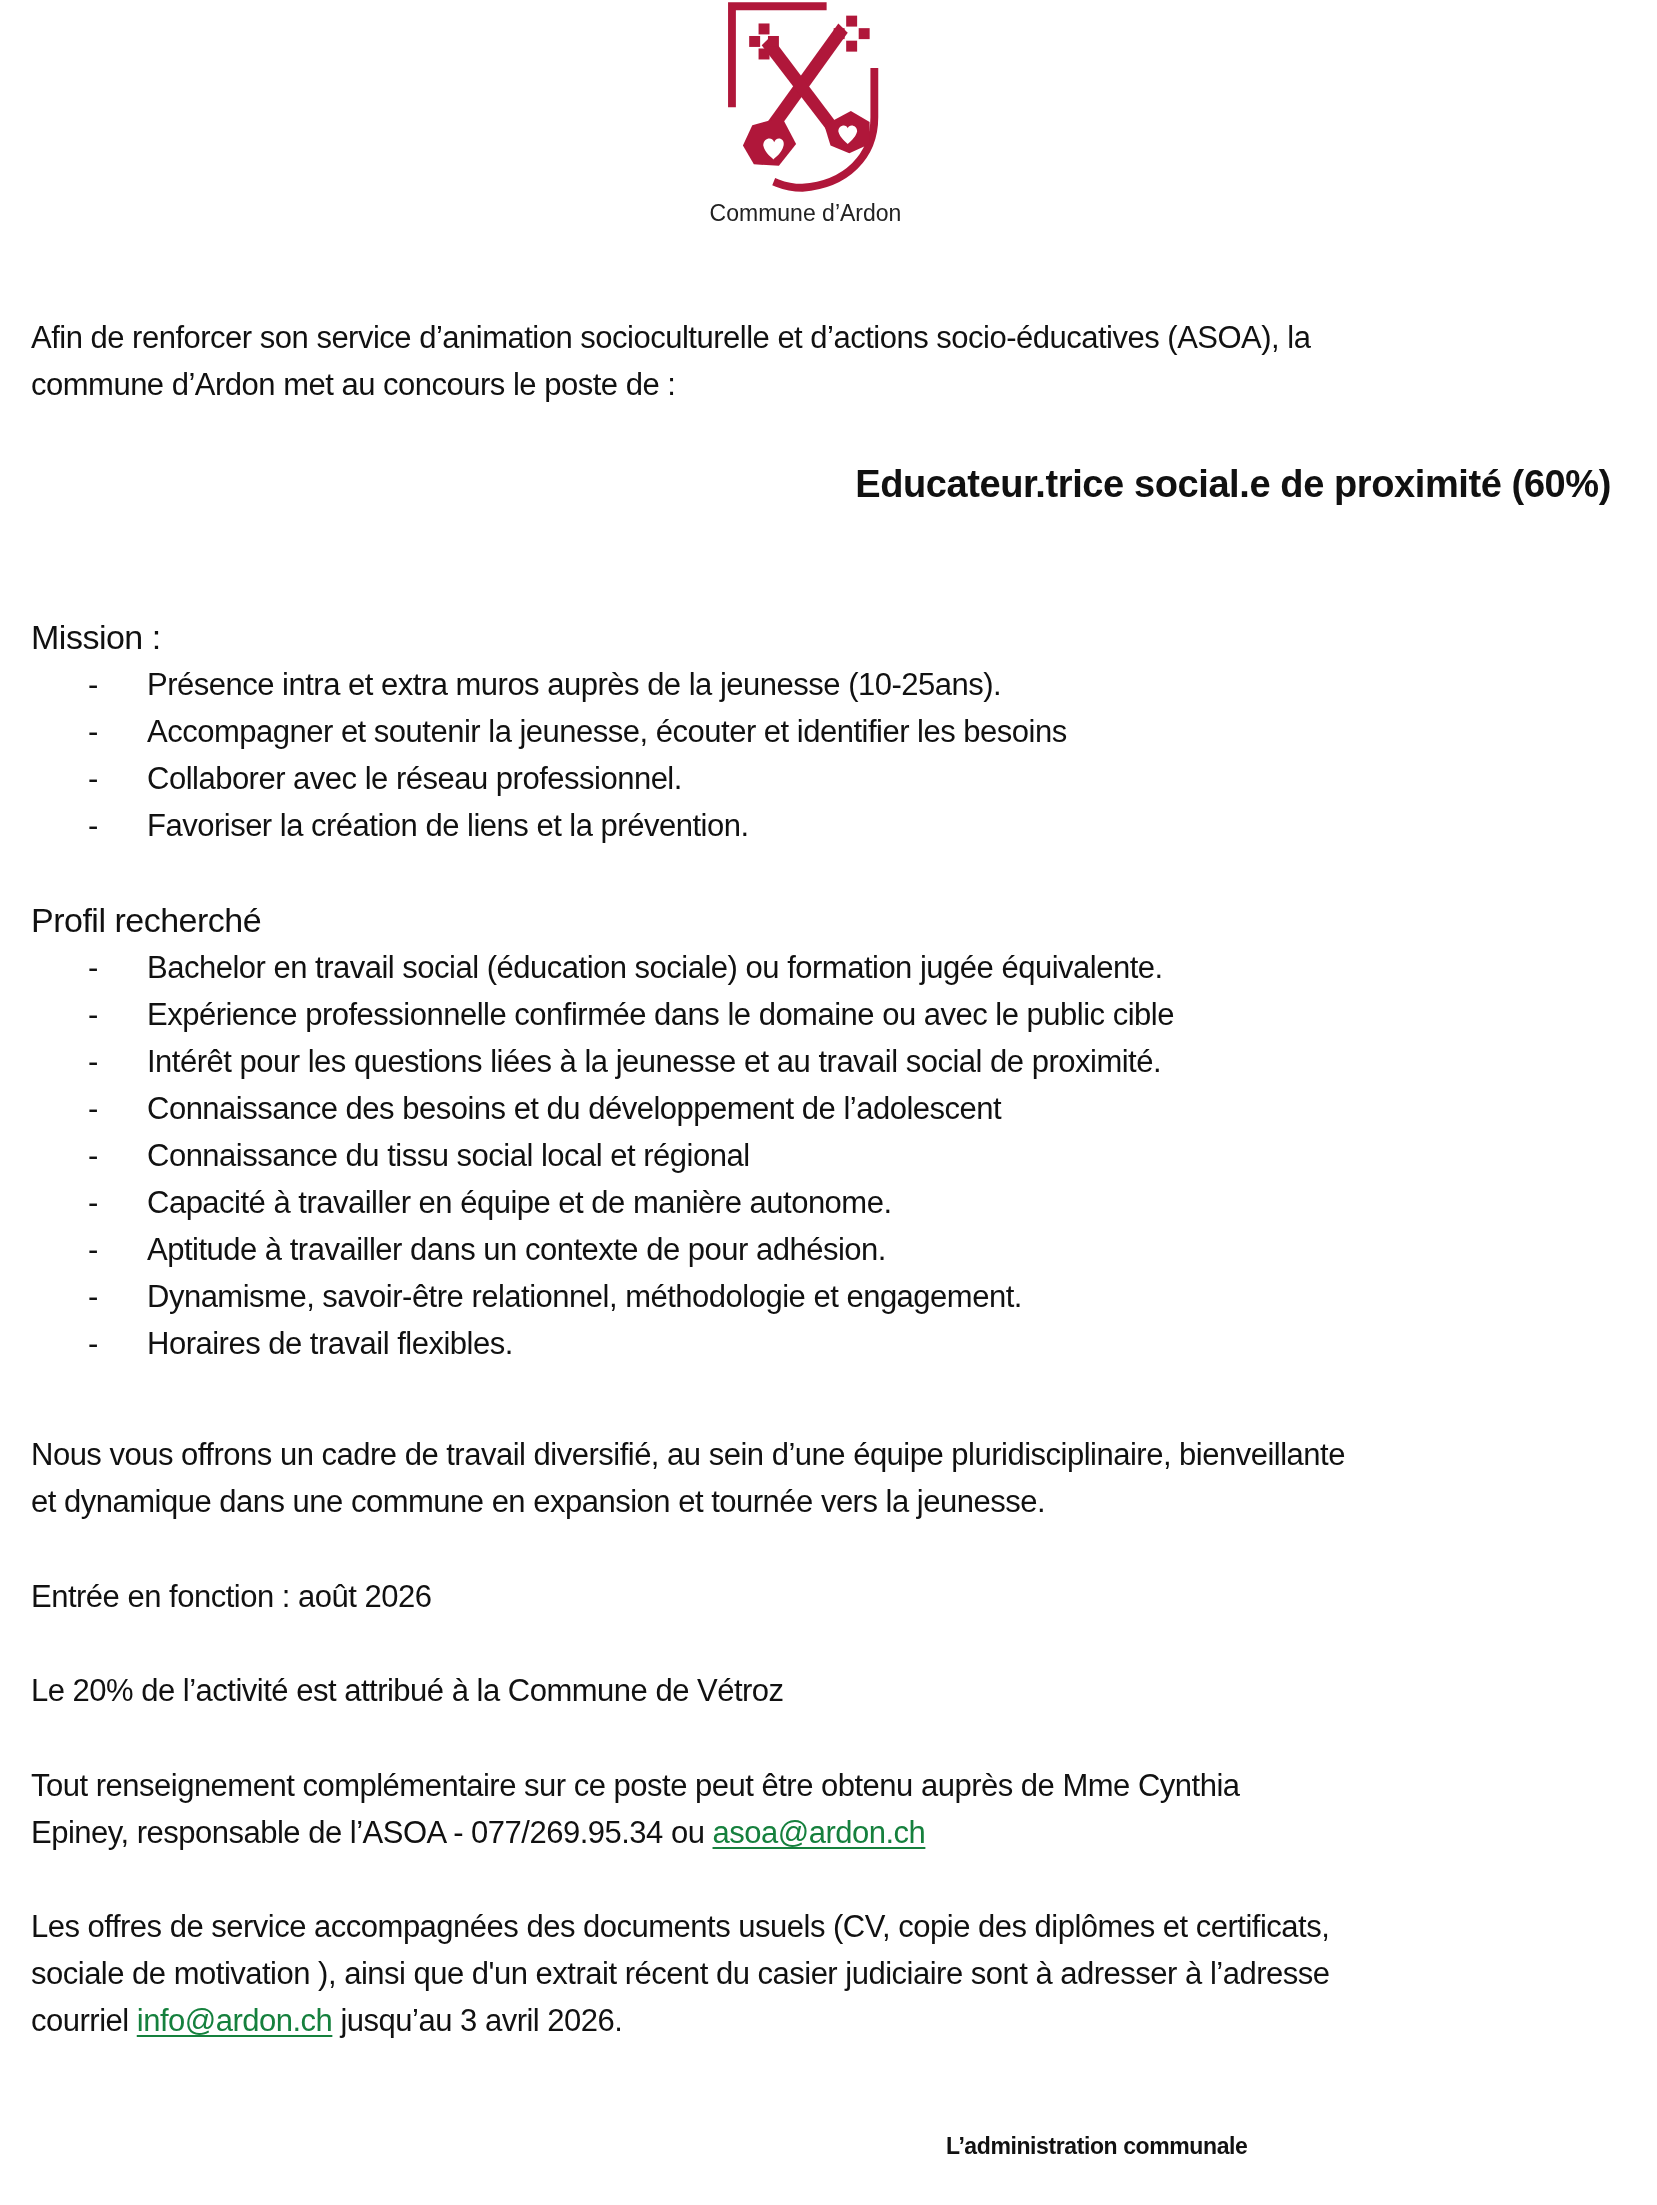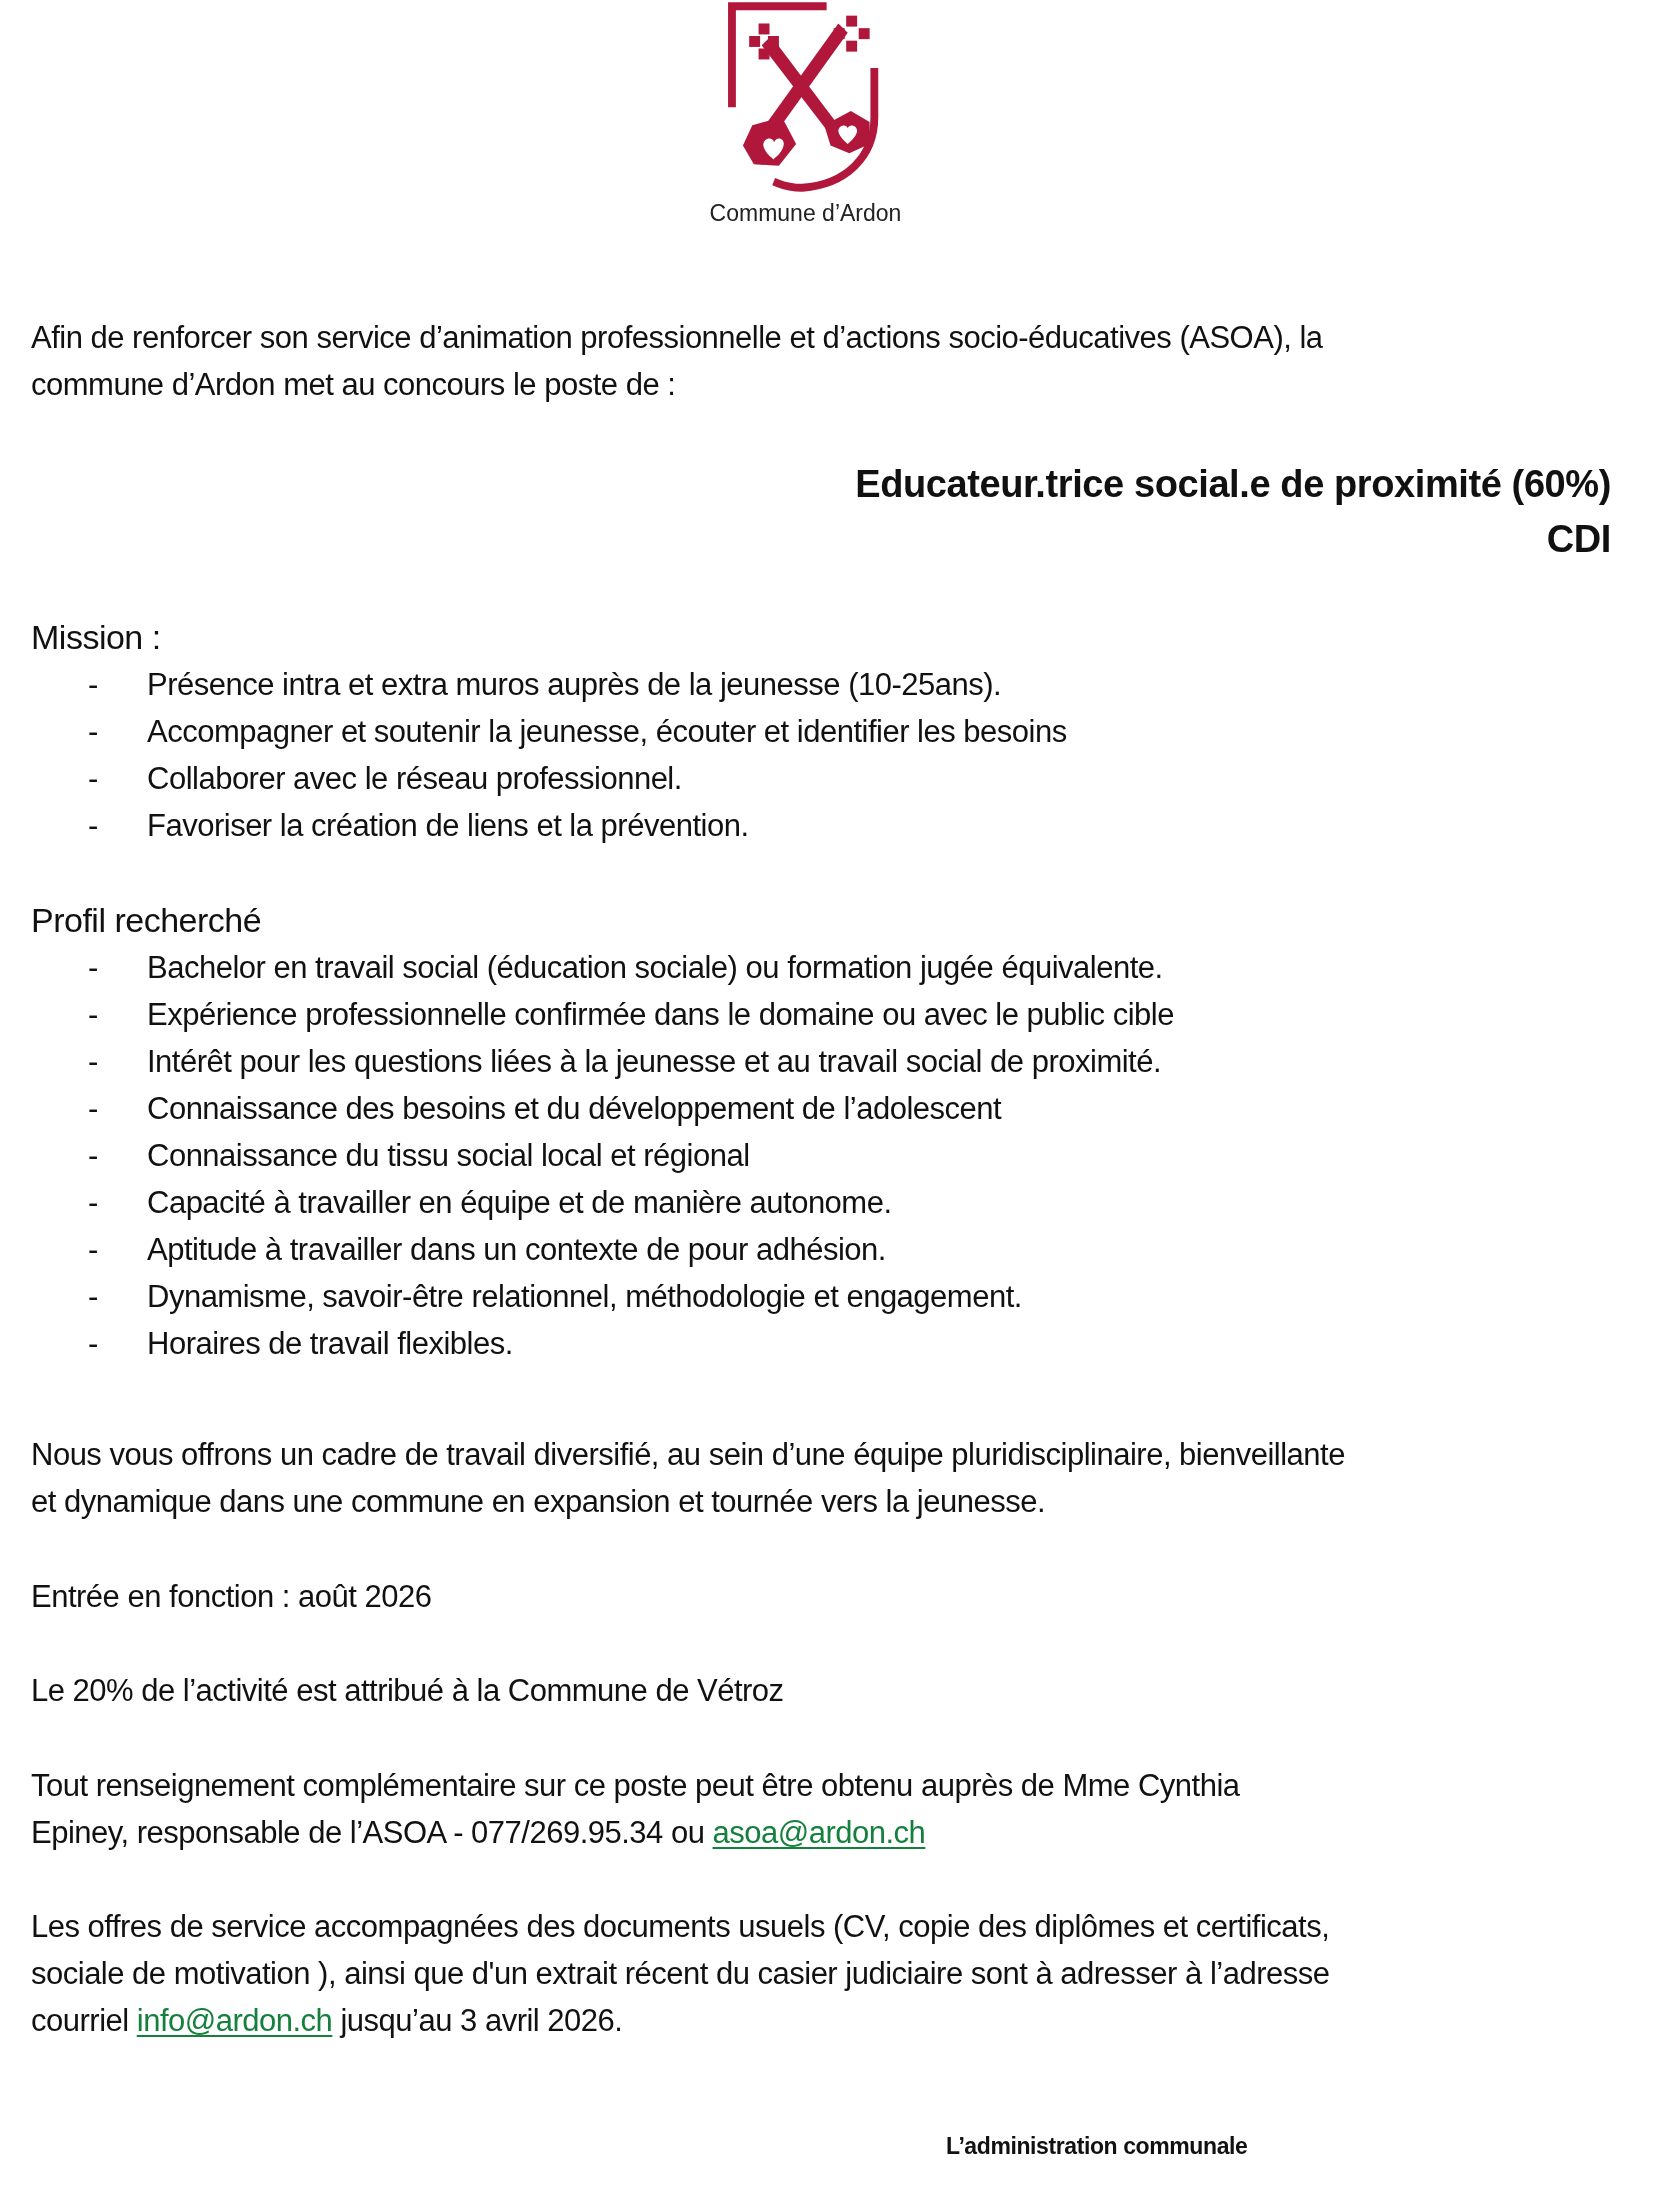--- a/index.html
+++ b/index.html
@@ -136,25 +136,24 @@
 
     <path d="M40,160 L78,150 L96,184 L74,212 L42,210 L28,186 Z" fill="#B0173A"></path>
     <path d="M54,186 C54,176 66,174 68,182 C70,174 82,176 80,186 C78,196 68,202 67,204 C66,202 56,196 54,186 Z" fill="#ffffff"></path>
 
     <path d="M132,160 L166,142 L190,156 L190,184 L164,196 L140,186 Z" fill="#B0173A"></path>
     <path d="M150,168 C150,160 160,158 162,164 C164,158 174,160 174,168 C172,176 164,182 162,184 C160,182 152,176 150,168 Z" fill="#ffffff"></path>
   </svg>
 
   <div class="logo-caption">Commune d’Ardon</div>
 
-  <div class="txt" style="top:314px;">Afin de renforcer son service d’animation professionnelle et d’actions socio-éducatives (ASOA), la</div>
+  <div class="txt" style="top:314px;">Afin de renforcer son service d’animation socioculturelle et d’actions socio-éducatives (ASOA), la</div>
   <div class="txt" style="top:361px;">commune d’Ardon met au concours le poste de :</div>
 
   <div class="title" style="top:457px;">Educateur.trice social.e de proximité (60%)</div>
-  <div class="title" style="top:512px;">CDI</div>
 
   <div class="section-label" style="top:614px;">Mission :</div>
   <ul class="bullet-list" style="top:661px;">
     <li class="bullet">
       <span class="dash">-</span>
       <span class="btext">Présence intra et extra muros auprès de la jeunesse (10-25ans).</span>
     </li>
     <li class="bullet">
       <span class="dash">-</span>
       <span class="btext">Accompagner et soutenir la jeunesse, écouter et identifier les besoins</span>

